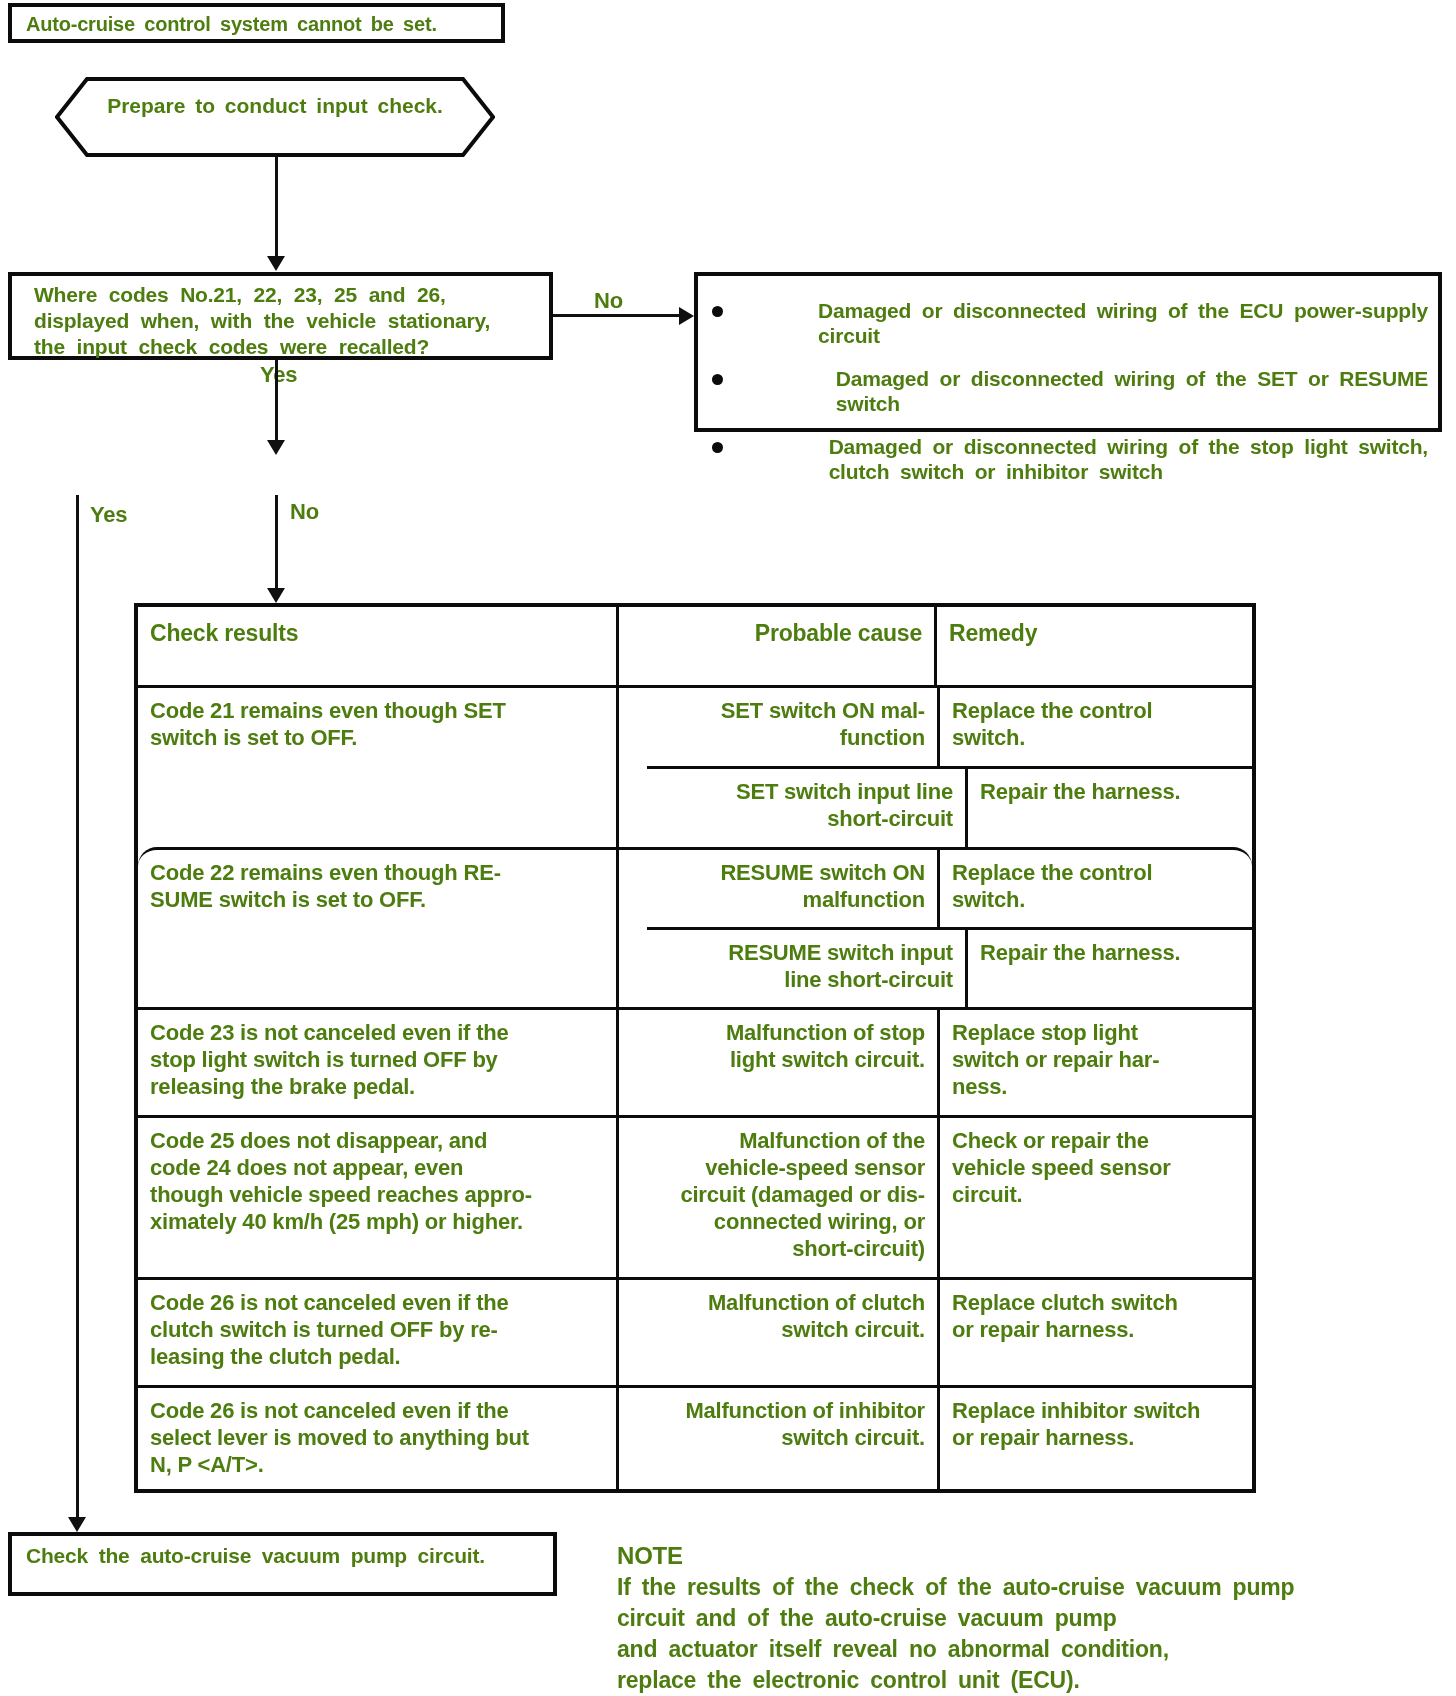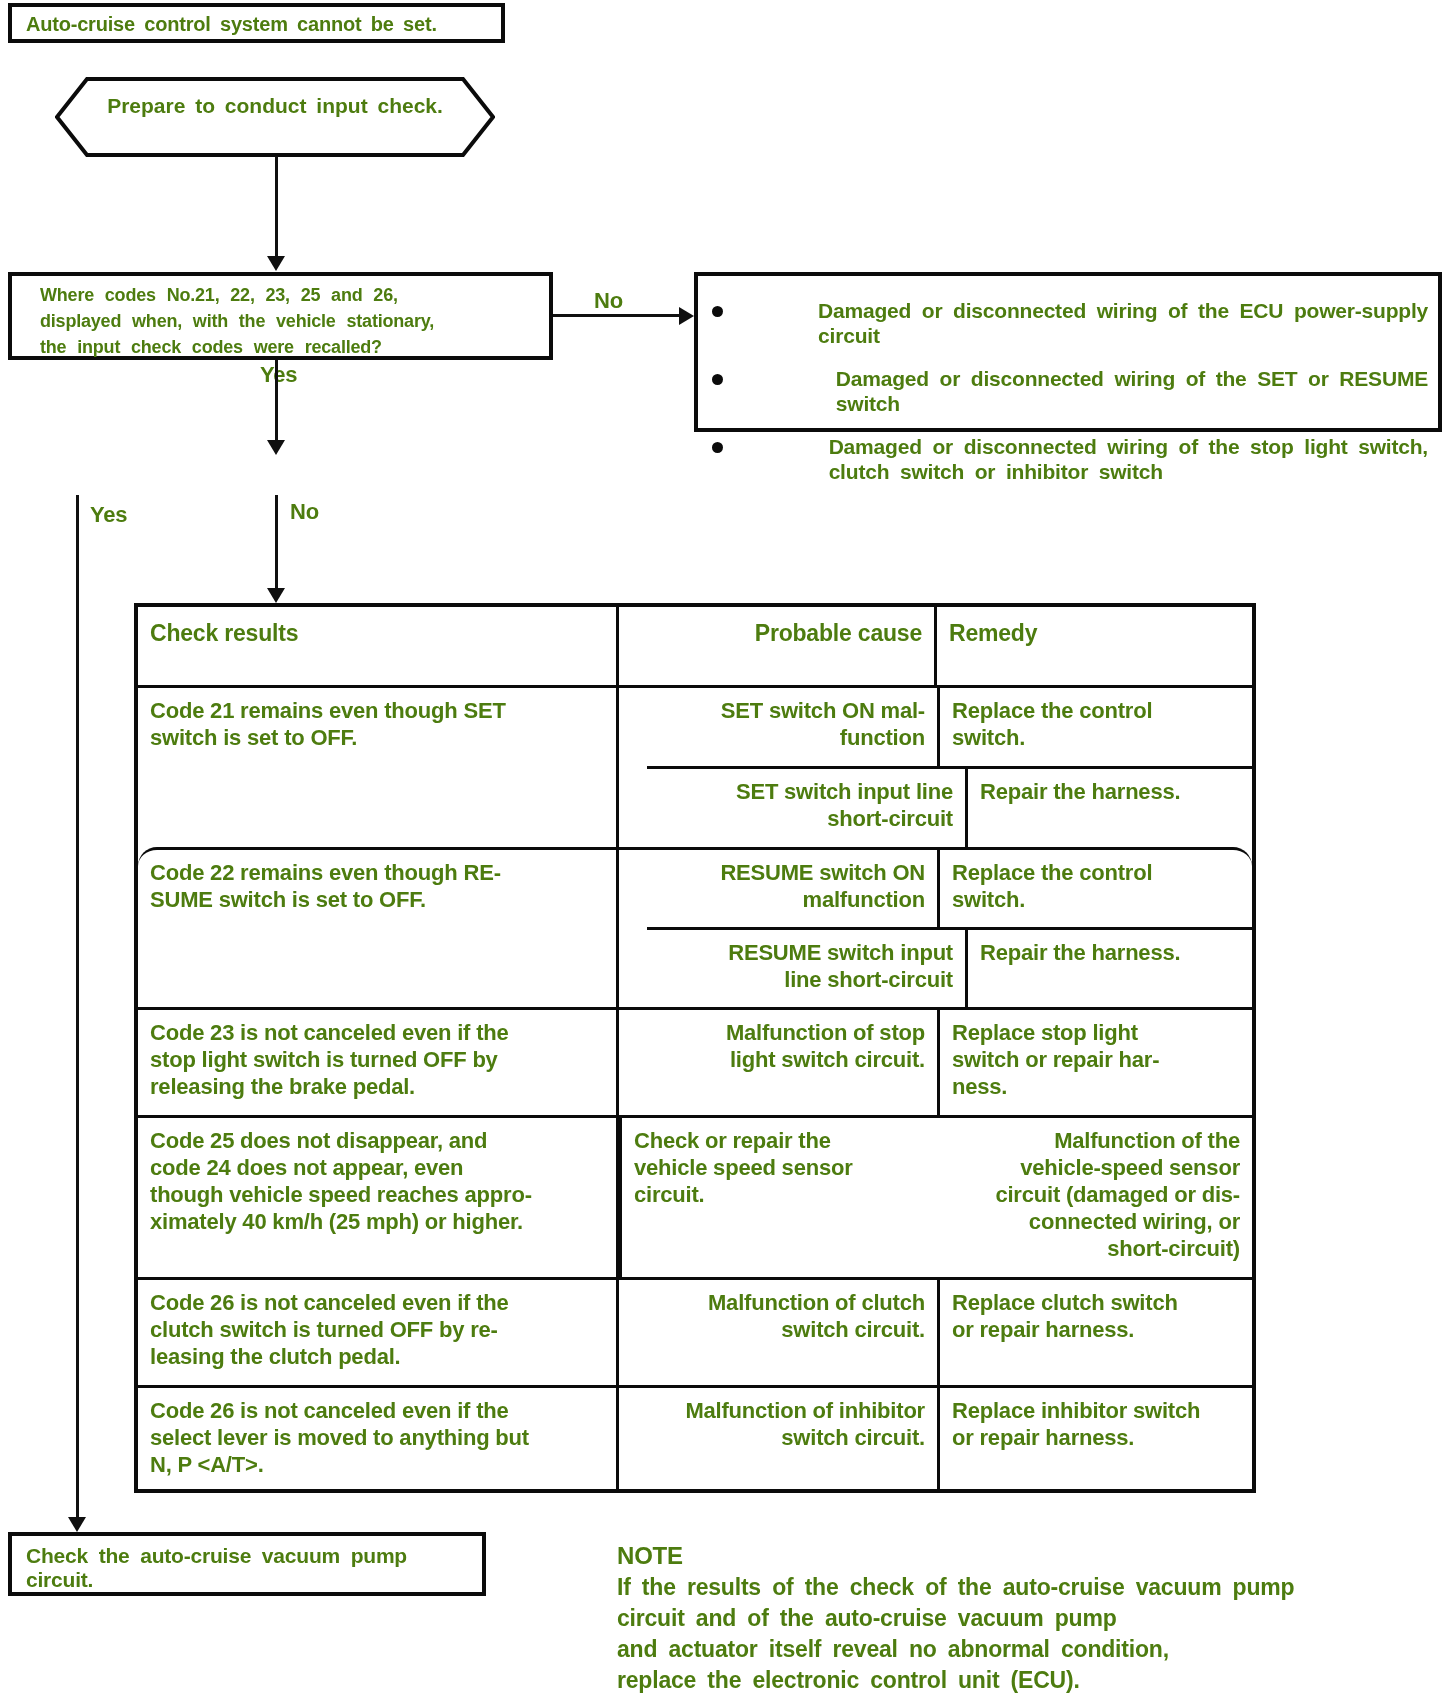--- a/index.html
+++ b/index.html
@@ -10,27 +10,27 @@
     overflow:hidden;
   }
   .box {
     position:absolute; background:#fff; border:4px solid #0b0b0b;
     white-space:pre-line; letter-spacing:-0.2px;
   }
   
   .start-box { left:8px; top:3px; width:497px; height:40px; font-size:20px; padding:6px 14px; word-spacing:4px; }
   .hex-wrap { position:absolute; left:55px; top:76px; width:440px; height:82px; }
   .hex-label { position:absolute; left:0; top:18px; width:100%; text-align:center; font-size:21px; word-spacing:4px; }
-  .q1-box { left:8px; top:272px; width:545px; height:88px; font-size:18px; line-height:26px; padding:6px 28px; word-spacing:6px; }
+  .q1-box { left:8px; top:272px; width:545px; height:88px; font-size:21px; line-height:26px; padding:6px 22px; word-spacing:6px; }
   .cause-box { left:694px; top:272px; width:748px; height:160px; padding:4px 10px 4px 6px; }
   .bullet-row { display:flex; align-items:flex-start;justify-content:space-between; }
   .bullet-dot { flex:none; width:11px; height:11px; border-radius:50%; background:#0b0b0b; margin:8px 15px 0 8px; }
   .bullet-text { white-space:pre-line; font-size:21px; line-height:25px; word-spacing:5px; letter-spacing:-0.2px; }
   .q2-box { left:3px; top:455px; width:548px; height:40px; font-size:20px; padding:6px 12px; word-spacing:5px; }
-  .end-box { left:8px; top:1532px; width:478px; height:64px; font-size:21px; padding:8px 14px; word-spacing:5px; }
+  .end-box { left:8px; top:1532px; width:549px; height:64px; font-size:21px; padding:8px 14px; word-spacing:5px; }
   .lbl { position:absolute; font-size:22px; letter-spacing:-0.2px; }
   .lv { position:absolute; width:3px; background:#101010; }
   .lh { position:absolute; height:3px; background:#101010; }
   .ah-down { position:absolute; width:0; height:0;
     border-left:9px solid transparent; border-right:9px solid transparent; border-top:15px solid #101010; }
   .ah-right { position:absolute; width:0; height:0;
     border-top:9px solid transparent; border-bottom:9px solid transparent; border-left:15px solid #101010; }
   
   .tbl { position:absolute; left:134px; top:603px; width:1122px; height:890px;
     border:4px solid #0b0b0b; background:#fff; display:flex; flex-direction:column; }
@@ -168,28 +168,28 @@
       </div>
     </div>
 
     <div class="trow r4">
       <div class="cell c1">Code 25 does not disappear, and
 code 24 does not appear, even
 though vehicle speed reaches appro-
 ximately 40 km/h (25 mph) or higher.</div>
       <div class="rcol">
         <div class="pair">
-          <div class="cell c3">Check or repair the
-vehicle speed sensor
-circuit.</div>
           <div class="cell c2">Malfunction of the
 vehicle-speed sensor
 circuit (damaged or dis-
 connected wiring, or
 short-circuit)</div>
+          <div class="cell c3">Check or repair the
+vehicle speed sensor
+circuit.</div>
         </div>
       </div>
     </div>
 
     <div class="trow r5">
       <div class="cell c1">Code 26 is not canceled even if the
 clutch switch is turned OFF by re-
 leasing the clutch pedal.</div>
       <div class="rcol">
         <div class="pair">

